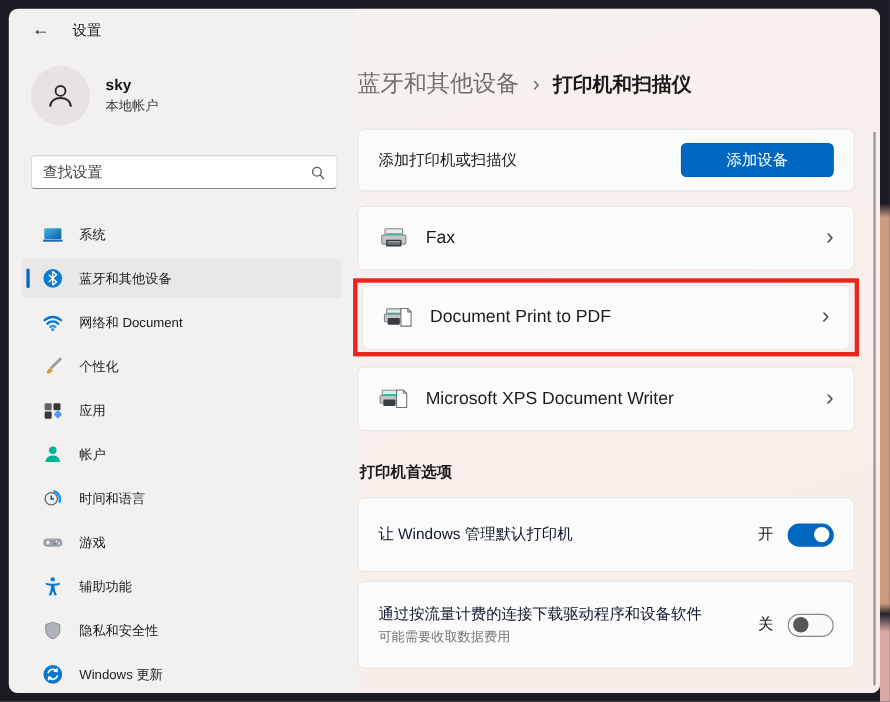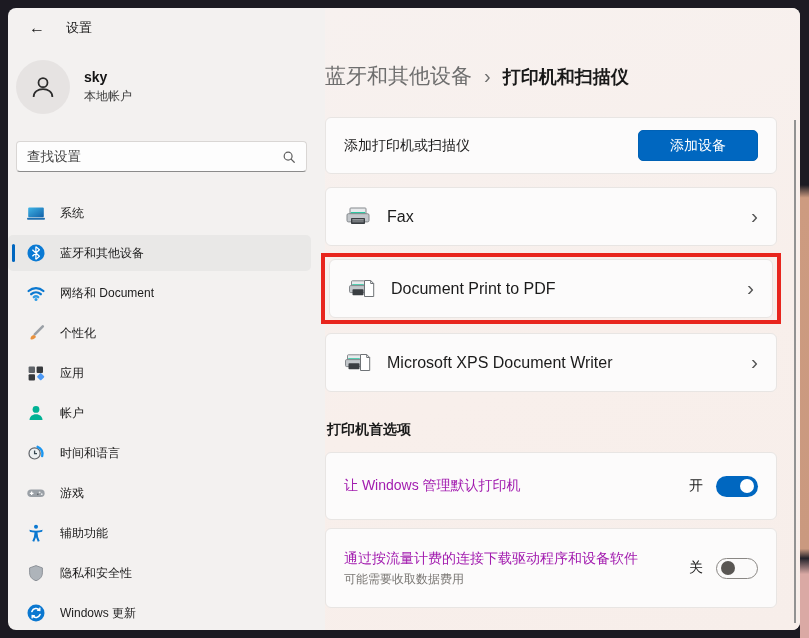--- a/index.html
+++ b/index.html
@@ -22,21 +22,21 @@
   .titlebar { height:40px; display:flex; align-items:center; padding-left:14px; position:relative; }
   .back-btn { width:30px; height:26px; display:flex; align-items:center; justify-content:center;
     font-size:16px; color:#191919; border-radius:4px; cursor:pointer; }
   .app-title { margin-left:14px; font-size:13px; color:#191919; }
   .win-controls { position:absolute; right:2px; top:0; display:flex; }
   .win-btn { width:45px; height:34px; display:flex; align-items:center; justify-content:center;
     font-size:13px; color:#1a1a1a; cursor:pointer; }
   .win-btn.maximize { font-size:12px; }
 
   
-  .sidebar { position:absolute; left:0; top:40px; width:317px; bottom:16px; padding:0 14px 0 0; }
+  .sidebar { position:absolute; left:0; top:40px; width:317px; bottom:16px; padding:0 14px 0 12px; }
   .user-block { display:flex; align-items:center; margin:12px 0 0 8px; }
   .avatar { width:54px; height:54px; border-radius:50%; background:#e6e3e2;
     display:flex; align-items:center; justify-content:center; }
   .user-meta { margin-left:14px; }
   .user-name { font-size:14px; font-weight:bold; color:#141414; }
   .user-type { font-size:12px; color:#3a3a3a; margin-top:3px; }
 
   .search-box { margin:27px 4px 0 8px; height:31px; background:#fdfdfd;
     border:1px solid #d9d6d4; border-bottom:1px solid #8b8b8b; border-radius:4px;
     display:flex; align-items:center; padding:0 10px; }
@@ -59,39 +59,39 @@
     padding:54px 23px 0 0; }
   .breadcrumb { display:flex; align-items:baseline; margin-bottom:27px; }
   .crumb-parent { font-size:21px; color:#6e6e6e; }
   .crumb-sep { font-size:20px; color:#6e6e6e; margin:0 12px; }
   .crumb-current { font-size:18px; font-weight:bold; color:#191919; }
 
   .card { background:#fcfbfb; border:1px solid #e8e5e3; border-radius:6px;
     display:flex; align-items:center; padding:0 18px; }
   .card-add { height:57px; margin-bottom:13px; }
   .card-add .row-label { flex:1; font-size:14px; }
-  .btn-primary { width:120px; height:31px; background:#0067c0; border:1px solid #0061b5;
+  .btn-primary { width:139px; height:31px; background:#0067c0; border:1px solid #0061b5;
     border-radius:5px; color:#ffffff; font-size:14px; display:flex; align-items:center;
     justify-content:center; cursor:pointer; font-family:"Liberation Sans", sans-serif; }
 
   .card-device { height:59px; margin-bottom:9px; }
   .device-icon { width:30px; display:flex; align-items:center; }
   .device-name { margin-left:13px; font-size:16px; color:#1b1b1b; }
   .chevron { margin-left:auto; font-size:21px; color:#565656; line-height:1; padding-bottom:3px; }
 
   .highlight-wrap { border:4px solid #e8251d; margin:-2px -4px 9px -4px; padding:2px 0; }
   .highlight-wrap .card-device { margin:0 4px; }
 
   .section-heading { margin:29px 0 13px 2px; font-size:14px; font-weight:bold; color:#191919; }
 
   .card-toggle { margin-bottom:8px; }
   .card-toggle.tall { height:68px; }
   .card-toggle.taller { height:80px; }
   .toggle-label-block { flex:1; padding-right:10px; }
-  .toggle-label { font-size:14px; color:#a21caf; max-width:345px; line-height:1.55; }
+  .toggle-label { font-size:14px; color:#0f172a; max-width:345px; line-height:1.55; }
   .toggle-sublabel { font-size:12px; color:#7a7774; margin-top:2px; }
   .toggle-group { display:flex; align-items:center; }
   .state-label { font-size:14px; margin-right:13px; }
   .switch { width:42px; height:21px; border-radius:11px; position:relative; cursor:pointer; }
   .switch.on { background:#0067c0; }
   .switch.on .knob { position:absolute; right:4px; top:3.5px; width:14px; height:14px;
     border-radius:50%; background:#ffffff; }
   .switch.off { background:#fbfafa; border:1px solid #8a8784; }
   .switch.off .knob { position:absolute; left:3.5px; top:2.5px; width:14px; height:14px;
     border-radius:50%; background:#595653; }

